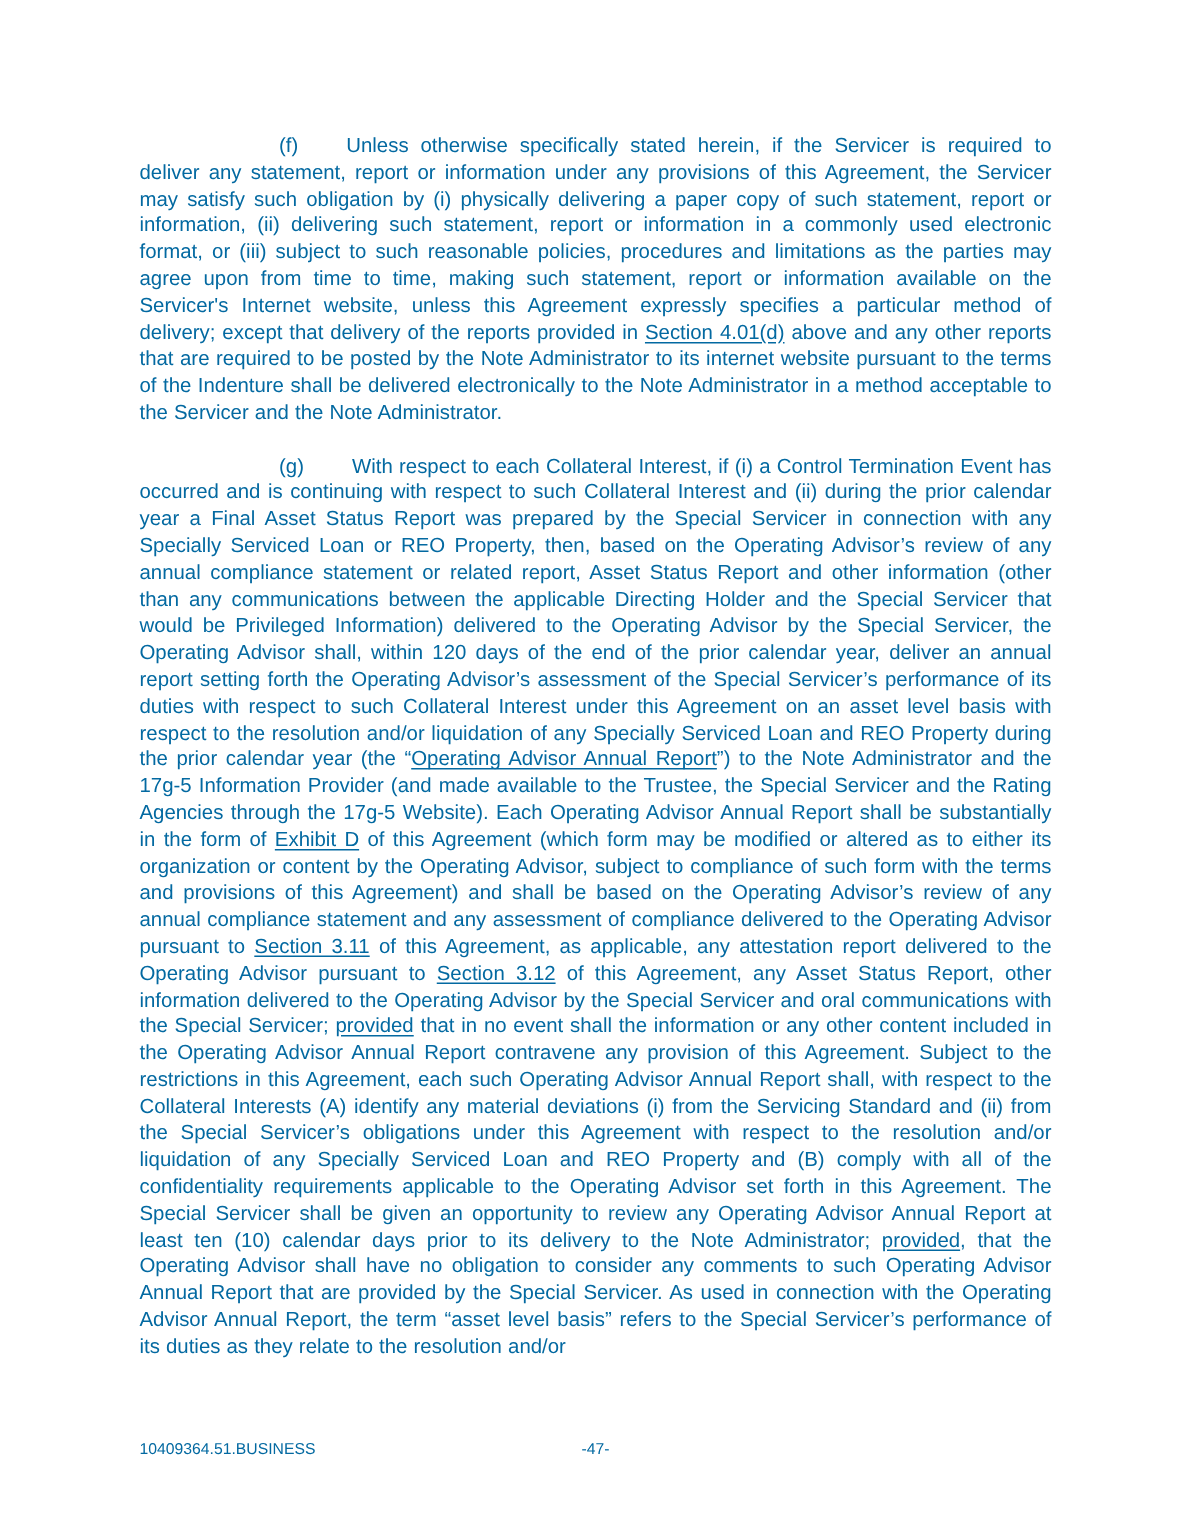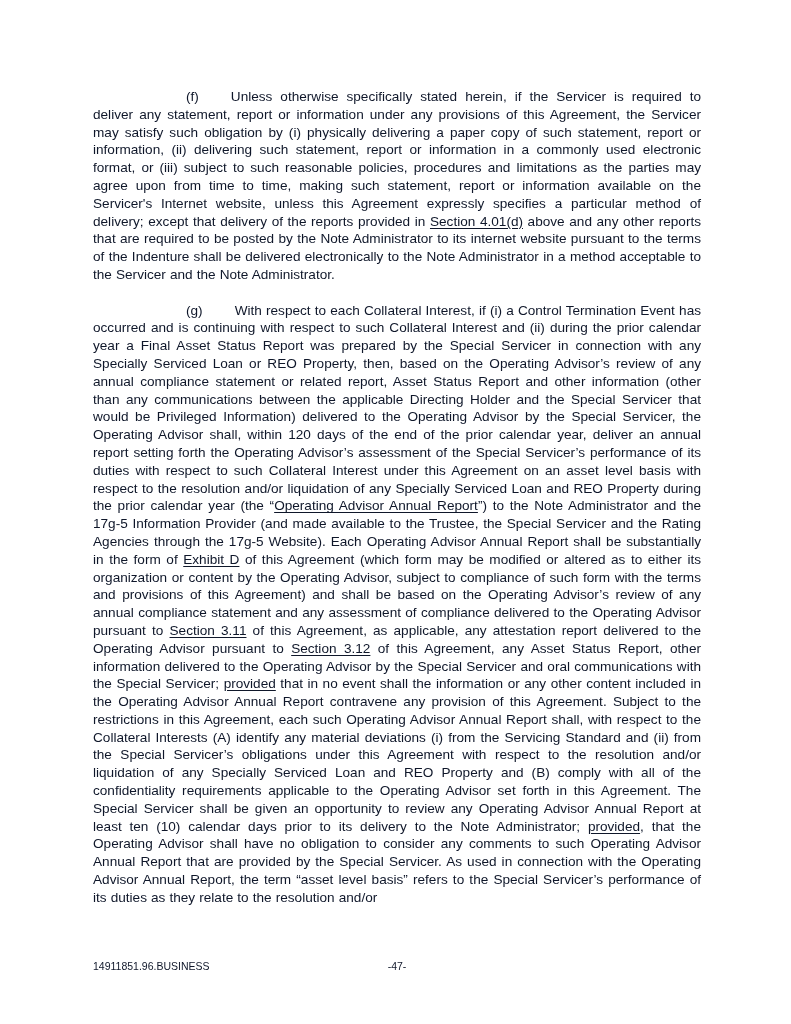--- a/index.html
+++ b/index.html
@@ -6,21 +6,21 @@
     margin: 0;
     padding: 0;
     background: #ffffff;
   }
   .page {
     position: relative;
     width: 791px;
     height: 1024px;
     background: #ffffff;
     font-family: "Liberation Sans", "DejaVu Sans", sans-serif;
-    color: #0f172a;
+    color: #0369a1;
     overflow: hidden;
     box-sizing: border-box;
   }
   .body-text {
     position: absolute;
     left: 93px;
     top: 88px;
     width: 608px;
   }
   .para {
@@ -70,17 +70,17 @@
 
   <div class="body-text">
 
     <p class="para"><span>(f)</span><span class="tab"></span><span>Unless otherwise specifically stated herein, if the Servicer is required to deliver any statement, report or information under any provisions of this Agreement, the Servicer may satisfy such obligation by (i) physically delivering a paper copy of such statement, report or information, (ii) delivering such statement, report or information in a commonly used electronic format, or (iii) subject to such reasonable policies, procedures and limitations as the parties may agree upon from time to time, making such statement, report or information available on the Servicer's Internet website, unless this Agreement expressly specifies a particular method of delivery; except that delivery of the reports provided in </span><span class="u">Section 4.01(d)</span><span> above and any other reports that are required to be posted by the Note Administrator to its internet website pursuant to the terms of the Indenture shall be delivered electronically to the Note Administrator in a method acceptable to the Servicer and the Note Administrator.</span></p>
 
     <p class="para"><span>(g)</span><span class="tab"></span><span>With respect to each Collateral Interest, if (i) a Control Termination Event has occurred and is continuing with respect to such Collateral Interest and (ii) during the prior calendar year a Final Asset Status Report was prepared by the Special Servicer in connection with any Specially Serviced Loan or REO Property, then, based on the Operating Advisor’s review of any annual compliance statement or related report, Asset Status Report and other information (other than any communications between the applicable Directing Holder and the Special Servicer that would be Privileged Information) delivered to the Operating Advisor by the Special Servicer, the Operating Advisor shall, within 120 days of the end of the prior calendar year, deliver an annual report setting forth the Operating Advisor’s assessment of the Special Servicer’s performance of its duties with respect to such Collateral Interest under this Agreement on an asset level basis with respect to the resolution and/or liquidation of any Specially Serviced Loan and REO Property during the prior calendar year (the “</span><span class="u">Operating Advisor Annual Report</span><span>”) to the Note Administrator and the 17g-5 Information Provider (and made available to the Trustee, the Special Servicer and the Rating Agencies through the 17g-5 Website).  Each Operating Advisor Annual Report shall be substantially in the form of </span><span class="u">Exhibit D</span><span> of this Agreement (which form may be modified or altered as to either its organization or content by the Operating Advisor, subject to compliance of such form with the terms and provisions of this Agreement) and shall be based on the Operating Advisor’s review of any annual compliance statement and any assessment of compliance delivered to the Operating Advisor pursuant to </span><span class="u">Section 3.11</span><span> of this Agreement, as applicable, any attestation report delivered to the Operating Advisor pursuant to </span><span class="u">Section 3.12</span><span> of this Agreement, any Asset Status Report, other information delivered to the Operating Advisor by the Special Servicer and oral communications with the Special Servicer; </span><span class="u">provided</span><span> that in no event shall the information or any other content included in the Operating Advisor Annual Report contravene any provision of this Agreement.  Subject to the restrictions in this Agreement, each such Operating Advisor Annual Report shall, with respect to the Collateral Interests (A) identify any material deviations (i) from the Servicing Standard and (ii) from the Special Servicer’s obligations under this Agreement with respect to the resolution and/or liquidation of any Specially Serviced Loan and REO Property and (B) comply with all of the confidentiality requirements applicable to the Operating Advisor set forth in this Agreement.  The Special Servicer shall be given an opportunity to review any Operating Advisor Annual Report at least ten (10) calendar days prior to its delivery to the Note Administrator; </span><span class="u">provided</span><span>, that the Operating Advisor shall have no obligation to consider any comments to such Operating Advisor Annual Report that are provided by the Special Servicer.  As used in connection with the Operating Advisor Annual Report, the term “asset level basis” refers to the Special Servicer’s performance of its duties as they relate to the resolution and/or</span></p>
 
   </div>
 
   <div class="footer">
-    <span class="footer-left">14911851.96.BUSINESS</span>
+    <span class="footer-left">10409364.51.BUSINESS</span>
     <span class="footer-center">-47-</span>
   </div>
 
 </div>
 
 </body></html>

